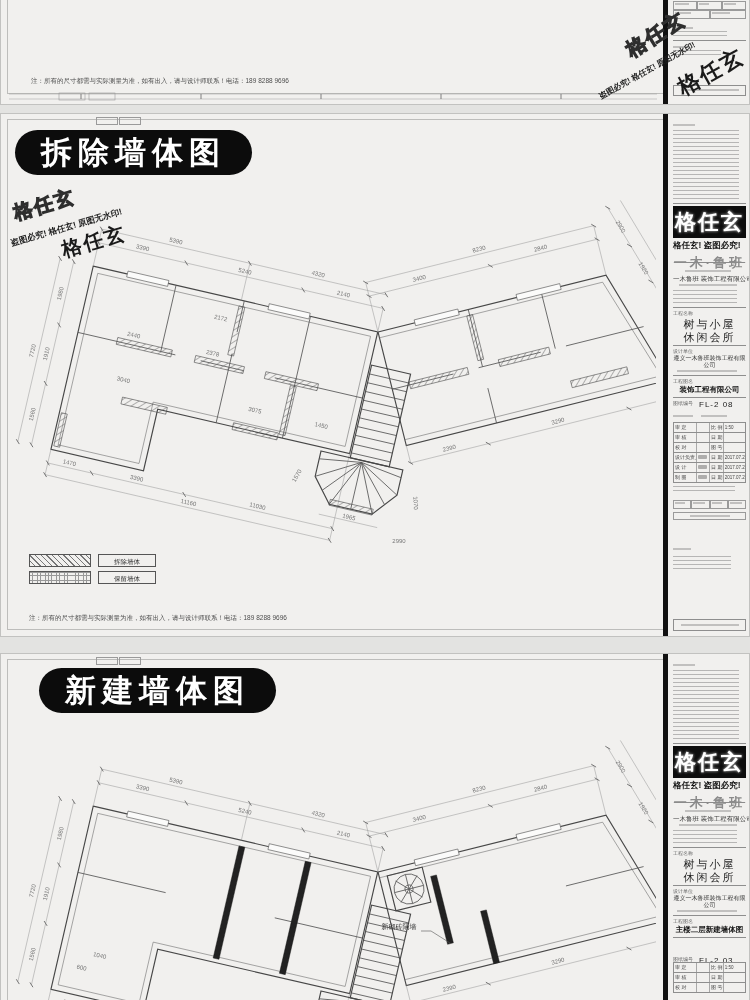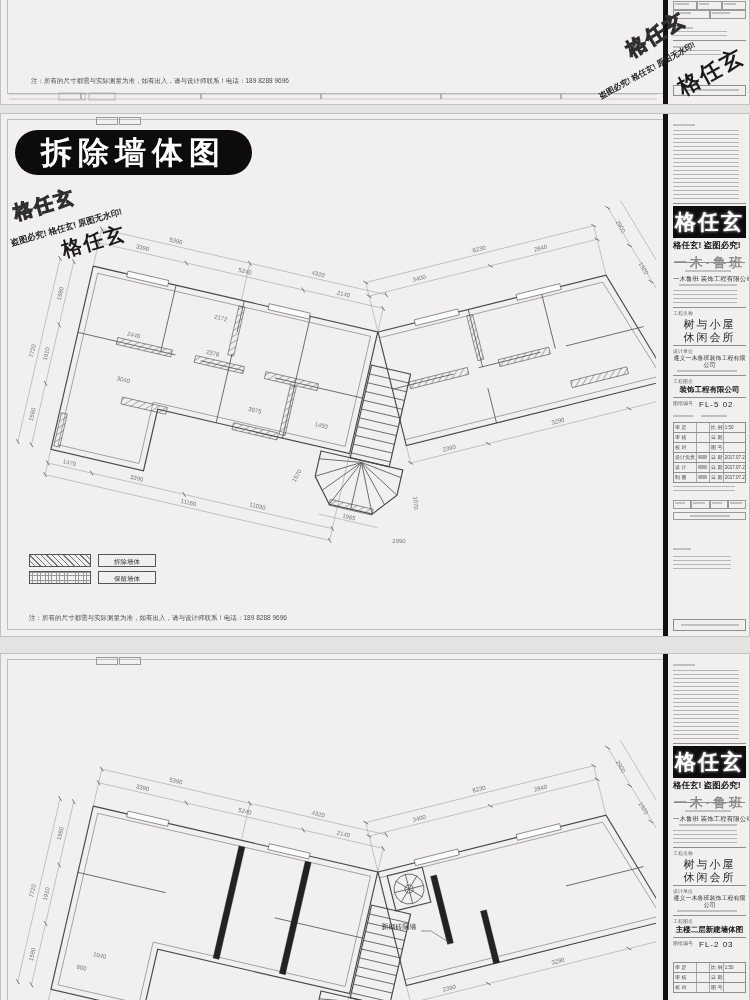--- a/index.html
+++ b/index.html
@@ -244,21 +244,21 @@
       <div class="sbc hr" style="top:230px;height:2px;"></div>
       <div class="sbc lbl" style="top:234px;">设计单位</div>
       <div class="sbc unit" style="top:241px;">遵义一木鲁班装饰工程有限公司</div>
       <div class="sbc s1line" style="top:256px;width:60px;left:14px;"></div>
       <div class="sbc hr" style="top:260px;height:2px;"></div>
       <div class="sbc lbl" style="top:264px;">工程图名</div>
       <div class="sbc dname" style="top:271px;">装饰工程有限公司</div>
       <div class="sbc hr" style="top:282px;height:2px;"></div>
       <div class="sbc" style="top:286px;display:flex;">
         <span class="lbl" style="width:26px;">图纸编号</span>
-        <span class="dno">FL-5 02</span>
+        <span class="dno">FL-2 08</span>
       </div>
       <div class="sbc" style="top:299px;display:flex;">
         <span class="s1line" style="width:20px;margin-top:2px;"></span>
         <span class="s1line" style="width:26px;margin:2px 0 0 8px;"></span>
       </div>
       <div class="sbc tbl" style="top:308px;">
         <div class="tr">
           <span class="c cl">审 定</span>
             <span class="c cs"></span>
             <span class="c cr">比 例</span>
@@ -324,20 +324,21 @@
 
     <div class="wmo" style="left:12px;top:78px;font-size:19px;transform:rotate(-16deg);">格任玄</div>
     <div class="wms" style="left:8px;top:108px;transform:rotate(-16deg);">盗图必究! 格任玄! 原图无水印!</div>
     <div class="wmb" style="left:60px;top:114px;font-size:20px;transform:rotate(-16deg);">格任玄</div>
   </section>
 
   <section class="sheet" id="s3">
     <div class="inframe" style="left:6px;right:6px;top:5px;bottom:-2px;border:1px solid #bdbdbb;border-bottom:none;"></div>
     <div class="tbox" style="left:95px;top:3px;"></div>
     <div class="tbox" style="left:118px;top:3px;"></div>
+    <div class="pill" style="left:38px;top:14px;">新建墙体图</div>
 
     <svg class="plan" style="left:0;top:25px;width:655px;height:470px;" viewBox="0 0 655 470">
       <defs>
         <pattern id="hd3" width="5" height="5" patternUnits="userSpaceOnUse" patternTransform="rotate(45)">
           <line x1="0" y1="0" x2="0" y2="5" stroke="#6a6a6a" stroke-width="1"></line>
         </pattern>
       </defs>
 
       <g transform="rotate(13 352 300)">
         <path class="w" d="M60,190 H352 V315 H155 V378 H60 Z"></path>
@@ -422,21 +423,21 @@
       <div class="sbc proj" style="top:203px;">树与小屋</div>
       <div class="sbc proj" style="top:216px;">休闲会所</div>
       <div class="sbc hr" style="top:230px;height:2px;"></div>
       <div class="sbc lbl" style="top:234px;">设计单位</div>
       <div class="sbc unit" style="top:241px;">遵义一木鲁班装饰工程有限公司</div>
       <div class="sbc s1line" style="top:256px;width:60px;left:14px;"></div>
       <div class="sbc hr" style="top:260px;height:2px;"></div>
       <div class="sbc lbl" style="top:264px;">工程图名</div>
       <div class="sbc dname" style="top:271px;">主楼二层新建墙体图</div>
       <div class="sbc hr" style="top:282px;height:2px;"></div>
-      <div class="sbc" style="top:286px;display:flex;">
+      <div class="sbc" style="top:302px;display:flex;">
         <span class="lbl" style="width:26px;">图纸编号</span>
         <span class="dno">FL-2 03</span>
       </div>
       <div class="sbc tbl" style="top:308px;">
         <div class="tr">
           <span class="c cl">审 定</span>
             <span class="c cs"></span>
             <span class="c cr">比 例</span>
             <span class="c cv">1:50</span>
         </div>

